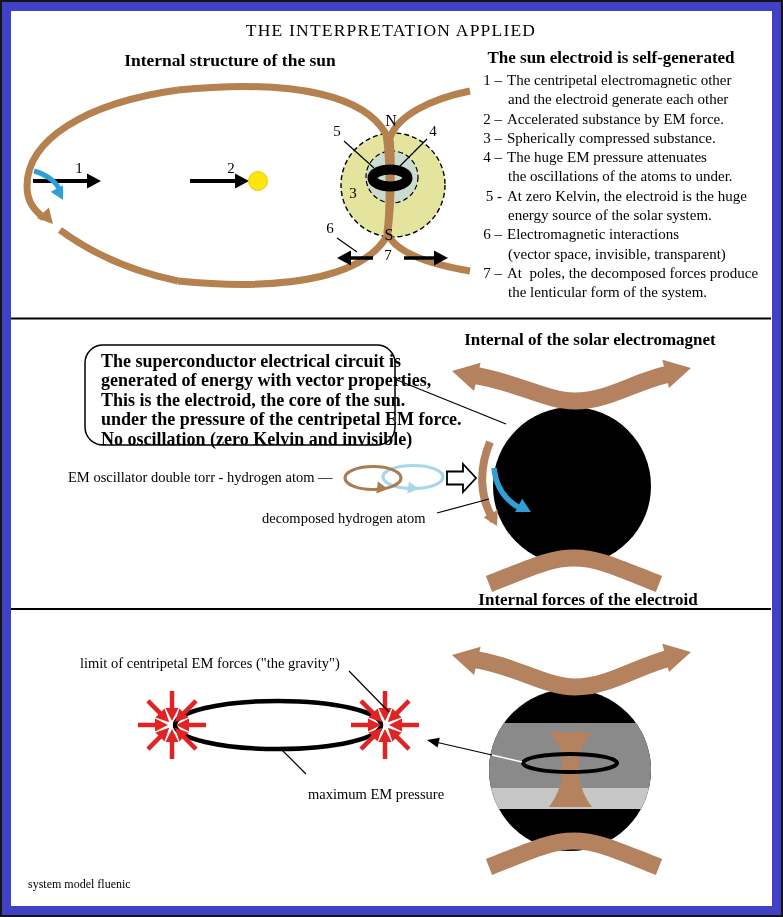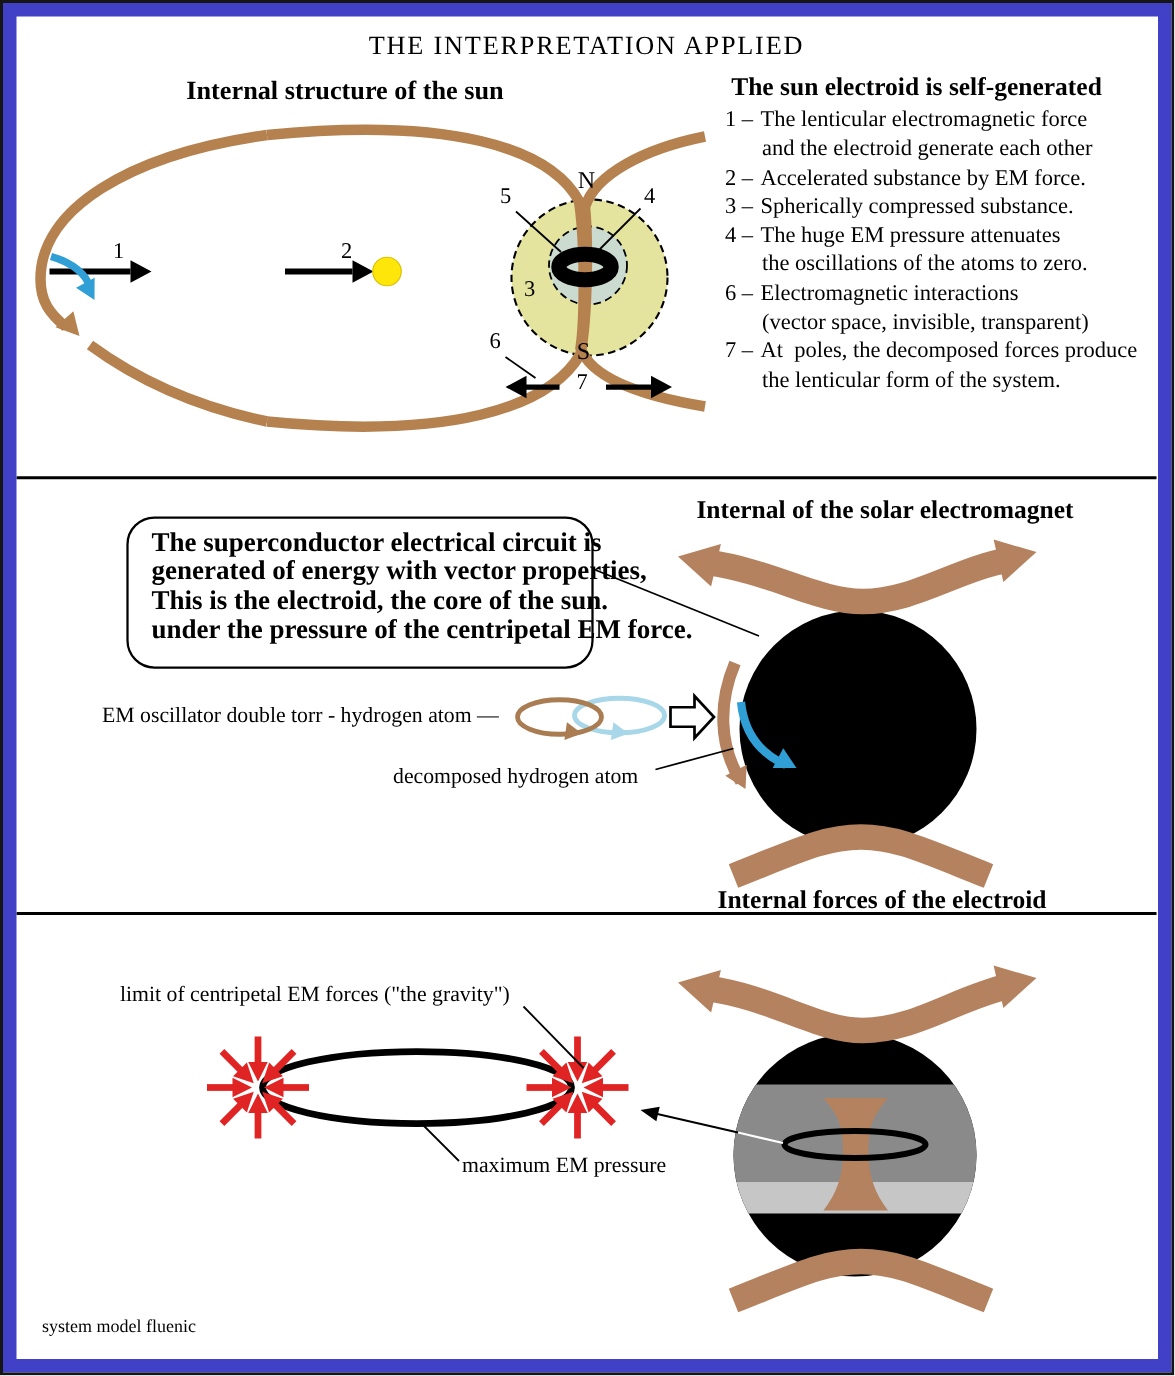--- a/index.html
+++ b/index.html
@@ -159,49 +159,51 @@
       <path class="band" stroke-width="17" d="M 489 867 C 532 850 550 841 574 841 C 598 841 616 850 659 867"></path>
     </g>
   </svg>
 
   <div class="t h1 ctr" style="left:230px;top:50px;">Internal structure of the sun</div>
 
   <div class="t title ctr" style="left:391px;top:20px;">THE INTERPRETATION APPLIED</div>
   <div class="t h1 ctr" style="left:611px;top:48px;font-size:17px;">The sun electroid is self-generated</div>
 
   <div class="list">
-    <div class="row"><span class="m">1 –</span><span class="l1">The lenticular electromagnetic force</span><div class="l2">and the electroid generate each other</div></div>
+    <div class="row"><span class="m">1 –</span><span class="l1">The centripetal electromagnetic other</span><div class="l2">and the electroid generate each other</div></div>
     <div class="row"><span class="m">2 –</span><span class="l1">Accelerated substance by EM force.</span><div class="l2"></div></div>
     <div class="row"><span class="m">3 –</span><span class="l1">Spherically compressed substance.</span><div class="l2"></div></div>
-    <div class="row"><span class="m">4 –</span><span class="l1">The huge EM pressure attenuates</span><div class="l2">the oscillations of the atoms to zero.</div></div>
+    <div class="row"><span class="m">4 –</span><span class="l1">The huge EM pressure attenuates</span><div class="l2">the oscillations of the atoms to under.</div></div>
+    <div class="row"><span class="m">5 -</span><span class="l1">At zero Kelvin, the electroid is the huge</span><div class="l2">energy source of the solar system.</div></div>
     <div class="row"><span class="m">6 –</span><span class="l1">Electromagnetic interactions</span><div class="l2">(vector space, invisible, transparent)</div></div>
     <div class="row"><span class="m">7 –</span><span class="l1">At  poles, the decomposed forces produce</span><div class="l2">the lenticular form of the system.</div></div>
   </div>
 
   <div class="t num ctr" style="left:79px;top:160px;">1</div>
   <div class="t num ctr" style="left:231px;top:160px;">2</div>
   <div class="t num ctr" style="left:353px;top:185px;">3</div>
   <div class="t num ctr" style="left:433px;top:123px;">4</div>
   <div class="t num ctr" style="left:337px;top:123px;">5</div>
   <div class="t num ctr" style="left:330px;top:220px;">6</div>
   <div class="t num ctr" style="left:388px;top:247px;">7</div>
   <div class="t num ctr" style="left:391px;top:112px;font-size:16px;">N</div>
   <div class="t num ctr" style="left:389px;top:226px;font-size:16px;">S</div>
 
   <div class="t h1 ctr" style="left:590px;top:330px;font-size:17px;">Internal of the solar electromagnet</div>
   <div class="boxtext">
     <div>The superconductor electrical circuit is</div>
     <div>generated of energy with vector properties,</div>
     <div>This is the electroid, the core of the sun.</div>
     <div>under the pressure of the centripetal EM force.</div>
+    <div>No oscillation (zero Kelvin and invisible)</div>
   </div>
   <div class="t lbl" style="left:68px;top:469px;">EM oscillator double torr - hydrogen atom —</div>
   <div class="t lbl" style="left:262px;top:510px;">decomposed hydrogen atom</div>
 
   <div class="t h1 ctr" style="left:588px;top:590px;font-size:17px;">Internal forces of the electroid</div>
   <div class="t lbl" style="left:80px;top:655px;">limit of centripetal EM forces ("the gravity")</div>
-  <div class="t lbl" style="left:308px;top:769px;">maximum EM pressure</div>
+  <div class="t lbl" style="left:308px;top:786px;">maximum EM pressure</div>
 
   <div class="t footer" style="left:28px;top:877px;">system model fluenic</div>
 
   <div class="blue-frame"></div>
   <div class="outer-frame"></div>
 </div>
 
 </body></html>

